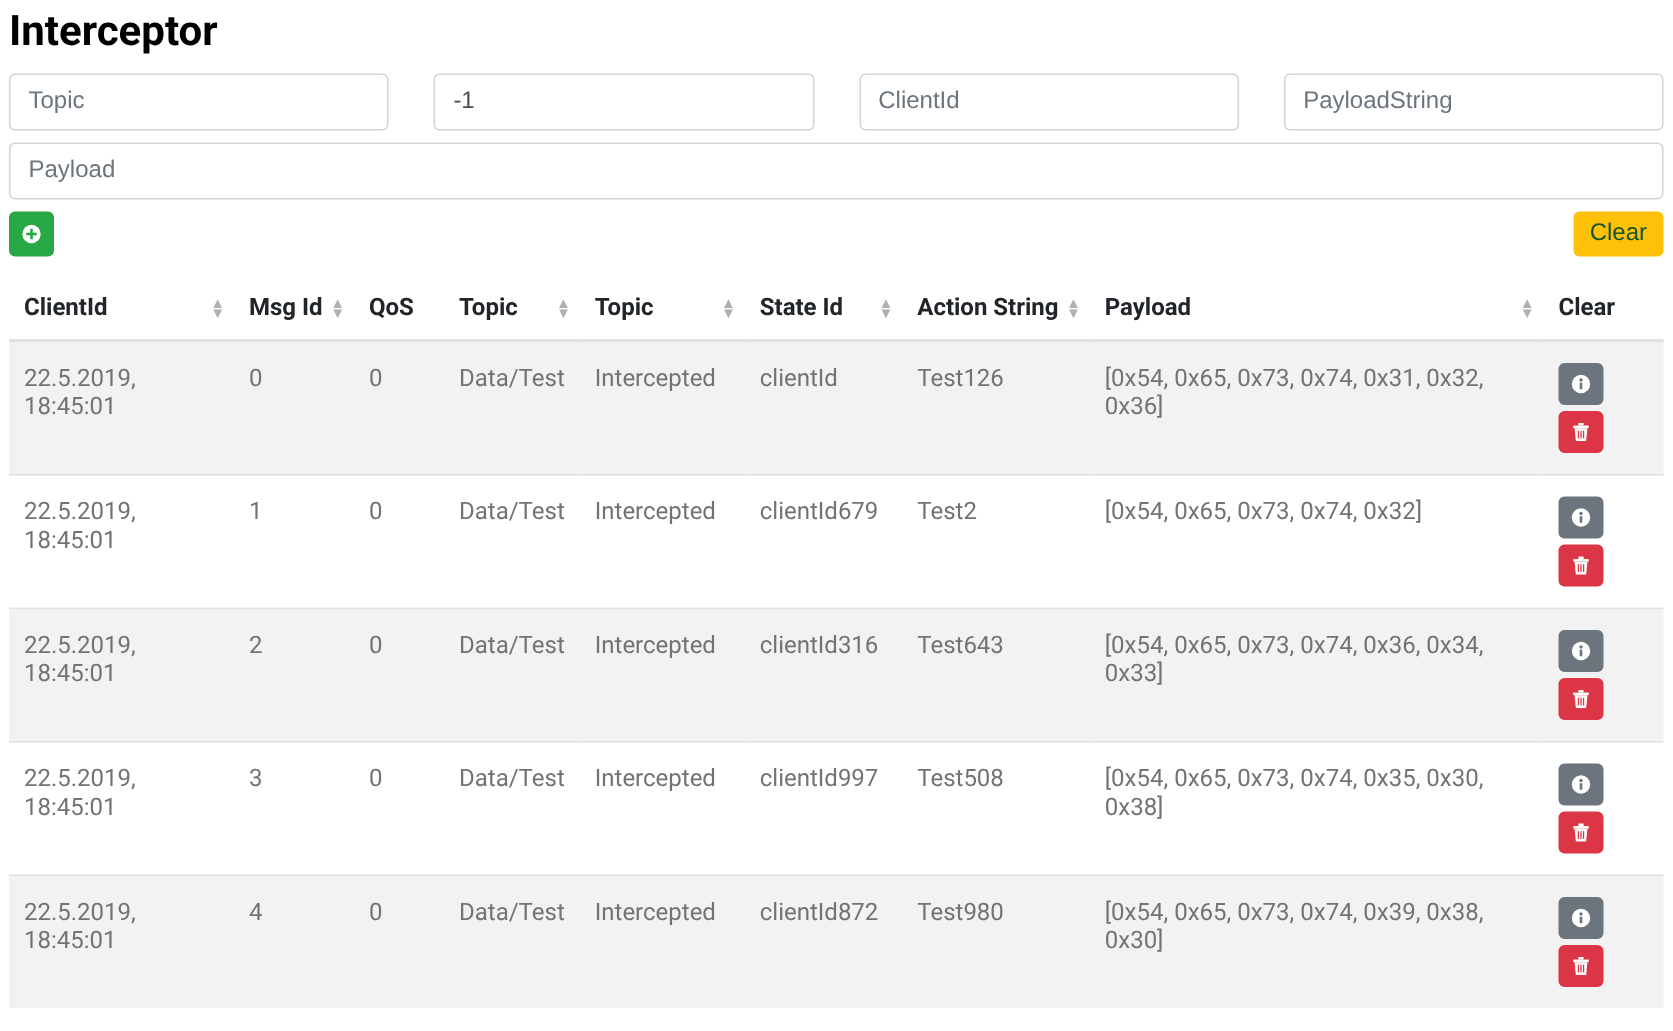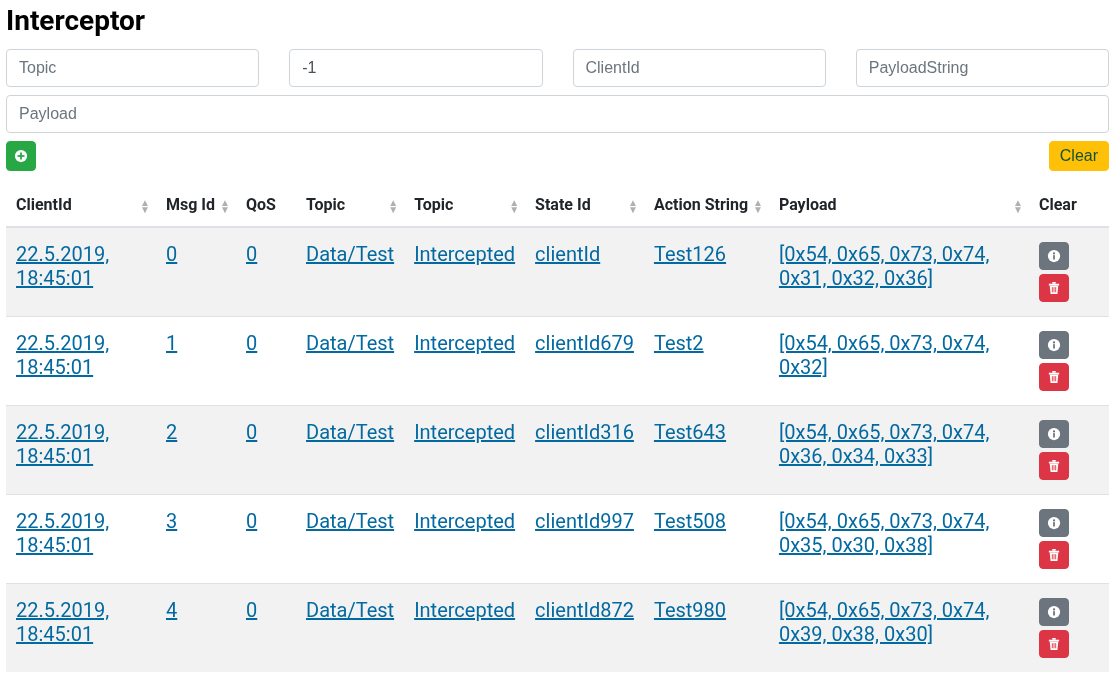--- a/index.html
+++ b/index.html
@@ -79,23 +79,22 @@
     padding: 10px 10px 12px 10px;
     border-bottom: 2px solid #dee2e6;
     vertical-align: bottom;
     position: relative;
     color: #212529;
   }
   tbody td {
     padding: 14px 10px;
     vertical-align: top;
     border-top: 1px solid #dee2e6;
-    font-size: 20px;
-    color: #0369a1;
-    text-decoration: underline;
+    font-size: 16px;
+    color: #737373;
   }
   tbody tr:nth-child(odd) td { background: #f2f2f2; }
   .sort-icons {
     position: absolute;
     right: 6px;
     top: 50%;
     transform: translateY(-50%);
     color: #b0b0b0;
     font-size: 10px;
     line-height: 7px;

